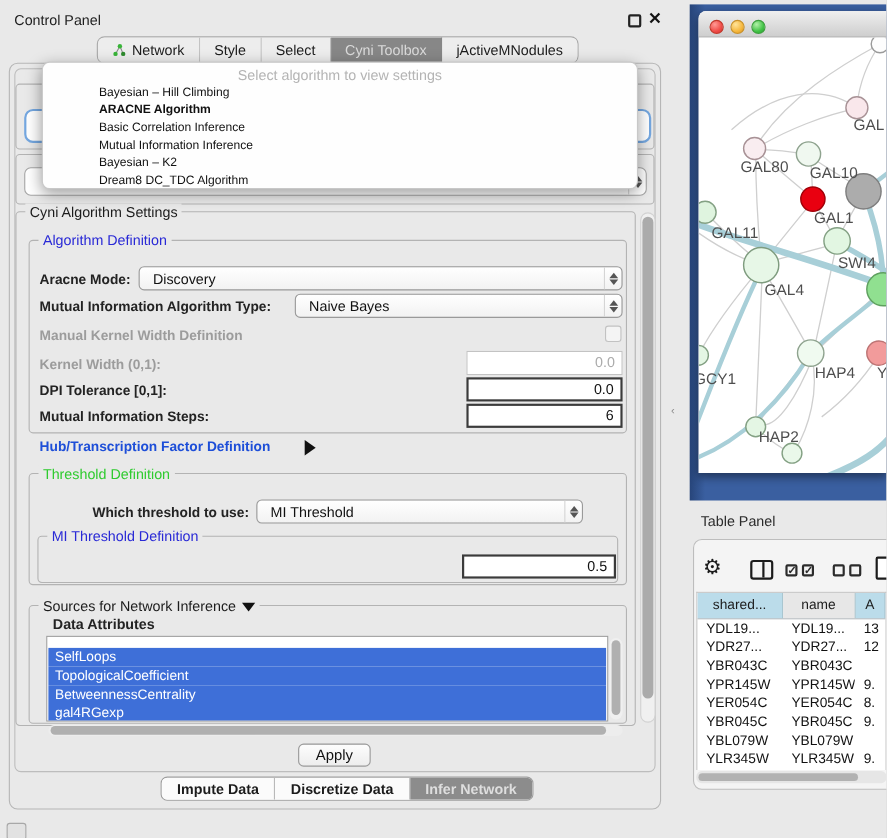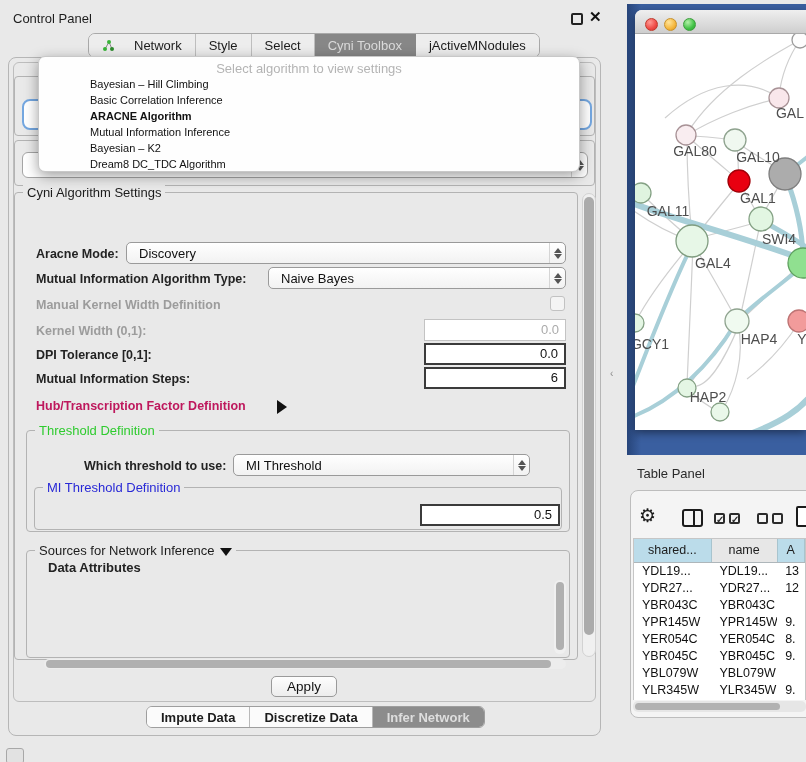--- a/index.html
+++ b/index.html
@@ -10,21 +10,21 @@
   .abs { position:absolute; }
 
   
   #cp-title { left:13px; top:11px; font-size:13px; color:#1d1d1d; }
   #cp-float { left:571px; top:13px; width:12px; height:12px; border:2px solid #222; border-radius:2px; }
   #cp-close { left:589px; top:8px; font-size:15px; font-weight:bold; color:#111; }
 
   
   #tabbar { left:88px; top:33px; height:25px; display:flex; align-items:stretch;
             border:1px solid #A9A9A9; border-radius:7px; background:#EDEDED; overflow:hidden; }
-  .tab { display:flex; align-items:center; gap:19px; padding:0 13px; font-size:13px; color:#1c1c1c;
+  .tab { display:flex; align-items:center; gap:5px; padding:0 13px; font-size:13px; color:#1c1c1c;
          border-right:1px solid #BEBEBE; background:#EDEDED; }
   .tab:last-child { border-right:none; }
   .tab.selected { background:#878787; color:#DBDBDB; border-right-color:#878787; }
   .tab .tab-icon { display:none; width:13px; height:13px; }
   .tab.has-icon .tab-icon { display:inline-block; }
 
   
   #outer-box { left:8px; top:57px; width:593px; height:679px; border:1px solid #B6B6B6;
                border-radius:8px; background:#E9E9E9; }
   #inner-box { left:13px; top:62px; width:583px; height:640px; border:1px solid #BDBDBD;
@@ -72,21 +72,21 @@
   .combo .spin .dn { border-top:5px solid #555; }
 
   .tinput { position:absolute; background:#fff; border:1px solid #8F8F8F; font-size:13px; color:#111;
             text-align:right; padding:0 6px; line-height:20px; }
   .tinput.strong { border:2px solid #3b3b3b; line-height:18px; }
   .tinput.disabled { color:#ABABAB; border-color:#C3C3C3; }
 
   #chk-manual { left:550px; top:296px; width:15px; height:15px; background:#F4F4F4;
                 border:1px solid #C2C2C2; border-radius:3px; }
 
-  #hub-row { left:36px; top:399px; font-size:12.5px; font-weight:bold; color:#be185d; }
+  #hub-row { left:36px; top:399px; font-size:12.5px; font-weight:bold; color:#1d4ed8; }
   #hub-arrow { left:277px; top:400px; width:0; height:0; border-top:7px solid transparent;
                border-bottom:7px solid transparent; border-left:10px solid #111; }
 
   #grp-threshold { left:26px; top:430px; width:544px; height:102px; }
   #grp-mithr { left:34px; top:487px; width:528px; height:43px; }
 
   #grp-sources { left:26px; top:550px; width:544px; height:108px; }
   #src-title-arrow { display:inline-block; width:0; height:0; border-left:6px solid transparent;
                      border-right:6px solid transparent; border-top:8px solid #111; margin-left:5px;
                      vertical-align:middle; }
@@ -212,44 +212,47 @@
       </span>
   </div>
 
   <div class="abs" id="popup">
     <div id="popup-placeholder">Select algorithm to view settings</div>
     <div>
 
     <div class="popup-item">
         <span>Bayesian – Hill Climbing</span>
       </div>
+        <div class="popup-item selected">
+        <span>ARACNE Algorithm</span>
+      </div>
         <div class="popup-item">
         <span>Basic Correlation Inference</span>
       </div>
-        <div class="popup-item selected">
-        <span>ARACNE Algorithm</span>
-      </div>
         <div class="popup-item">
         <span>Mutual Information Inference</span>
       </div>
         <div class="popup-item">
         <span>Bayesian – K2</span>
       </div>
         <div class="popup-item">
         <span>Dream8 DC_TDC Algorithm</span>
       </div>
       </div>
   </div>
 
   <div class="groupbox" id="grp-settings">
     <span class="gb-title">Cyni Algorithm Settings</span>
   </div>
   <div class="abs" id="settings-vscroll"></div>
   <div class="abs" id="settings-vthumb"></div>
 
+  <div class="groupbox" id="grp-algdef">
+    <span class="gb-title blue">Algorithm Definition</span>
+  </div>
 
   <div class="flabel" style="left:36px; top:247px;">Aracne Mode:</div>
   <div class="combo" style="left:126px; top:242px; width:440px; height:22px;">
     <span class="cv">Discovery</span>
     <span class="spin">
         <i class="up"></i>
         <i class="dn"></i>
       </span>
   </div>
 
@@ -290,20 +293,27 @@
   </div>
   <div class="groupbox" id="grp-mithr">
     <span class="gb-title blue">MI Threshold Definition</span>
   </div>
   <div class="tinput strong" style="left:420px; top:504px; width:140px; height:22px;">0.5</div>
 
   <div class="groupbox" id="grp-sources">
     <span class="gb-title"><span>Sources for Network Inference</span><span id="src-title-arrow"></span></span>
   </div>
   <div class="flabel" style="left:36px; top:560px; font-size:13px;padding-left:12px;">Data Attributes</div>
+  <div class="abs" id="attr-list">
+
+  <div class="attr-item"><span>SelfLoops</span></div>
+      <div class="attr-item"><span>TopologicalCoefficient</span></div>
+      <div class="attr-item"><span>BetweennessCentrality</span></div>
+      <div class="attr-item"><span>gal4RGexp</span></div>
+    </div>
   <div class="abs" id="attr-vscroll"></div>
   <div class="abs" id="attr-vthumb"></div>
   <div class="abs" id="attr-hscroll"></div>
   <div class="abs" id="attr-hthumb"></div>
 
   <div class="abs" id="apply-btn">Apply</div>
 
   <div class="abs" id="bottom-tabs">
 
   <div class="btab">

